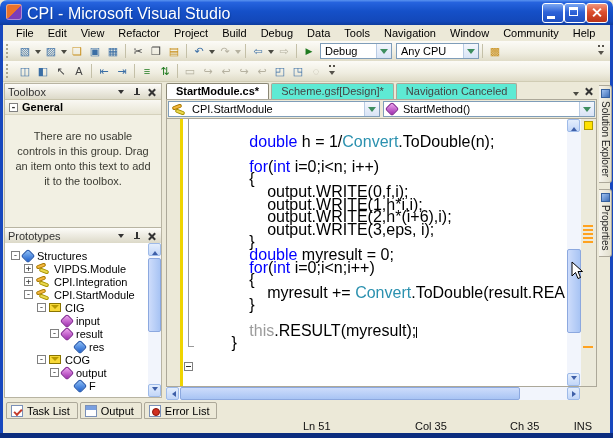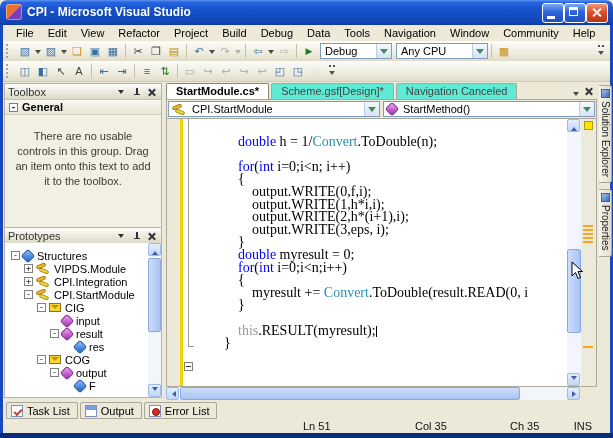--- a/index.html
+++ b/index.html
@@ -3,21 +3,21 @@
 <meta charset="utf-8">
 <style>
   html,body{margin:0;padding:0;background:#777;}
   #win{position:relative;width:613px;height:438px;background:#ECE9D8;overflow:hidden;
        font-family:"Liberation Sans",sans-serif;font-size:11px;color:#000;}
   
   #titlebar{position:absolute;left:0;top:0;width:613px;height:25px;border-radius:7px 7px 0 0;
     background:linear-gradient(180deg,#5A93F0 0%,#2663DE 10%,#1550C8 45%,#1348BA 85%,#0E3C9E 100%);}
   #title-icon{position:absolute;left:6px;top:4px;width:16px;height:16px;border-radius:3px;
     background:linear-gradient(135deg,#E9712B 0 50%,#7B3DB8 50% 100%);box-shadow:inset 0 0 0 1px #ffffff66;}
-  #title-text{position:absolute;left:27px;top:5px;color:#fff;font-weight:bold;font-size:12px;text-shadow:1px 1px 1px #00338066;}
+  #title-text{position:absolute;left:27px;top:5px;color:#fff;font-weight:normal;font-size:16px;text-shadow:1px 1px 1px #00338066;}
   .wbtn{position:absolute;top:3px;width:20px;height:18px;border:1px solid #fff;border-radius:3px;}
   .wbtn.min,.wbtn.max{background:linear-gradient(180deg,#7CA8F2,#2E63D8 45%,#1E4FC0);}
   .wbtn.cls{background:linear-gradient(180deg,#F0977F,#DD4F2E 45%,#B93318);}
   .wbtn.min::after{content:"";position:absolute;left:4px;bottom:3px;width:8px;height:3px;background:#fff;}
   .wbtn.max::after{content:"";position:absolute;left:4px;top:3px;width:9px;height:9px;border:1px solid #fff;border-top-width:3px;box-sizing:border-box;}
   .wbtn.cls::before,.wbtn.cls::after{content:"";position:absolute;left:9px;top:3px;width:2px;height:11px;background:#fff;}
   .wbtn.cls::before{transform:rotate(45deg);} .wbtn.cls::after{transform:rotate(-45deg);}
   #border-l,#border-r{position:absolute;top:25px;bottom:0;width:3px;background:#1848BE;}
   #border-l{left:0;} #border-r{right:0;}
   #border-b{position:absolute;left:0;bottom:0;width:613px;height:5px;background:#0B2C7E;}
@@ -31,21 +31,21 @@
   .tbtn{width:18px;height:17px;display:flex;align-items:center;justify-content:center;font-size:11px;color:#3A6EA5;border-radius:2px;}
   .tbtn.dark{color:#444;} .tbtn.green{color:#1F7A1F;font-size:9px;} .tbtn.dis{color:#B5B1A0;}
   .tbtn.gold{color:#C98F1B;}
   .darr{width:8px;height:17px;position:relative;}
   .darr::after{content:"";position:absolute;left:1px;top:7px;border:3px solid transparent;border-top:4px solid #4A4A42;}
   .darr.dis::after{border-top-color:#B5B1A0;}
   .combo{height:16px;background:#fff;border:1px solid #7F9DB9;display:flex;align-items:center;position:relative;box-sizing:border-box;}
   .combo .cval{flex:1;padding-left:4px;white-space:nowrap;overflow:hidden;}
   .combo .cbtn{width:14px;height:100%;background:linear-gradient(180deg,#F4F7FD,#D9E4F6);border-left:1px solid #B9CCE4;position:relative;}
   .combo .cbtn::after{content:"";position:absolute;left:3px;top:5px;border:4px solid transparent;border-top:5px solid #3D8E5F;}
-  #cfg-combo{width:72px;margin-left:2px;} #cpu-combo{width:92px;margin-left:4px;}
+  #cfg-combo{width:72px;margin-left:2px;} #cpu-combo{width:83px;margin-left:4px;}
   #tb-overflow1{position:absolute;right:4px;top:2px;}
   .ovf{width:10px;height:16px;position:relative;}
   .ovf::before{content:"";position:absolute;left:2px;top:2px;width:6px;height:2px;border-top:2px dotted #55524A;}
   .ovf::after{content:"";position:absolute;left:2px;top:8px;border:3px solid transparent;border-top:4px solid #55524A;}
   
   .panel{position:absolute;left:4px;width:158px;border:1px solid #B8B4A2;box-sizing:border-box;background:#F2F0E3;}
   #toolbox{top:83px;height:158px;} #prototypes{top:227px;height:171px;}
   .phdr{height:15px;background:linear-gradient(180deg,#FDFCF9,#DCD9C8);border-bottom:1px solid #C8C4AC;display:flex;align-items:center;padding:0 3px;}
   .phdr .ptitle{flex:1;color:#333;}
   .pico{width:13px;height:12px;position:relative;margin-left:2px;}
@@ -96,21 +96,21 @@
   .combo .cicon{flex:none;margin:0 2px 0 3px;position:relative;}
   
   #codewrap{position:absolute;left:0;top:35px;right:0;bottom:13px;background:#fff;border:1px solid #ACA899;border-top:1px solid #ACA899;box-sizing:border-box;overflow:hidden;}
   #indicator-margin{position:absolute;left:0;top:0;bottom:0;width:13px;background:#ECE9D8;}
   #change-bar{position:absolute;left:13px;top:0;bottom:0;width:3px;background:#EFD400;}
   #outline-line{position:absolute;left:21px;top:0;width:1px;height:228px;background:#9A9A9A;}
   #outline-foot{position:absolute;left:21px;top:227px;width:6px;height:1px;background:#9A9A9A;}
   #outline-box{position:absolute;left:17px;top:243px;width:9px;height:9px;border:1px solid #808080;background:#fff;box-sizing:border-box;}
   #outline-box::after{content:"";position:absolute;left:1px;top:3px;width:5px;height:1px;background:#333;}
   #code{position:absolute;left:29px;top:4px;right:31px;bottom:0;overflow:hidden;
-        font-family:Liberation Serif, serif;font-size:14px;line-height:12.6px;}
+        font-family:Liberation Sans, sans-serif;font-size:16px;line-height:12.6px;}
   .cl{white-space:pre;height:12.6px;}
   .tk-p{color:#000;} .tk-k{color:#0000FF;} .tk-t{color:#2B91AF;} .tk-d{color:#9B9B9B;}
   .tk-c{display:inline-block;width:1px;height:11px;background:#000;vertical-align:-2px;}
   #vscroll{left:400px;top:0;width:14px;height:267px;}
   #vscroll .up{left:0;top:0;} #vscroll .down{left:0;bottom:0;}
   #marker-bar{position:absolute;left:414px;top:0;width:15px;bottom:0;background:#ECEADB;}
   #marker-sq{position:absolute;left:3px;top:2px;width:9px;height:9px;background:#FFE100;border:1px solid #B09C00;box-sizing:border-box;}
   .mtick{position:absolute;left:2px;width:10px;height:2px;background:#FFA21F;}
   #hscroll{position:absolute;left:0;bottom:0;width:414px;height:13px;background:#F2F5FC;}
   #hscroll .left{left:0;top:0;} #hscroll .right{right:0;top:0;}
@@ -342,21 +342,21 @@
       <div id="outline-foot"></div>
       <div id="outline-box"></div>
       <div id="code">
           <div class="cl">&nbsp;</div>
           <div class="cl"><span class="tk-p">            </span><span class="tk-k">double</span><span class="tk-p"> h = 1/</span><span class="tk-t">Convert</span><span class="tk-p">.ToDouble(n);</span></div>
           <div class="cl">&nbsp;</div>
           <div class="cl"><span class="tk-p">            </span><span class="tk-k">for</span><span class="tk-p">(</span><span class="tk-k">int</span><span class="tk-p"> i=0;i&lt;n; i++)</span></div>
           <div class="cl"><span class="tk-p">            {</span></div>
           <div class="cl"><span class="tk-p">                output.WRITE(0,f,i);</span></div>
           <div class="cl"><span class="tk-p">                output.WRITE(1,h*i,i);</span></div>
-          <div class="cl"><span class="tk-p">                output.WRITE(2,h*(i+1),i);</span></div>
+          <div class="cl"><span class="tk-p">                output.WRITE(2,h*(i+6),i);</span></div>
           <div class="cl"><span class="tk-p">                output.WRITE(3,eps, i);</span></div>
           <div class="cl"><span class="tk-p">            }</span></div>
           <div class="cl"><span class="tk-p">            </span><span class="tk-k">double</span><span class="tk-p"> myresult = 0;</span></div>
           <div class="cl"><span class="tk-p">            </span><span class="tk-k">for</span><span class="tk-p">(</span><span class="tk-k">int</span><span class="tk-p"> i=0;i&lt;n;i++)</span></div>
           <div class="cl"><span class="tk-p">            {</span></div>
           <div class="cl"><span class="tk-p">                myresult += </span><span class="tk-t">Convert</span><span class="tk-p">.ToDouble(result.READ(0, i</span></div>
           <div class="cl"><span class="tk-p">            }</span></div>
           <div class="cl">&nbsp;</div>
           <div class="cl"><span class="tk-p">            </span><span class="tk-d">this</span><span class="tk-p">.RESULT(myresult);</span><span class="tk-c"></span></div>
           <div class="cl"><span class="tk-p">        }</span></div>

